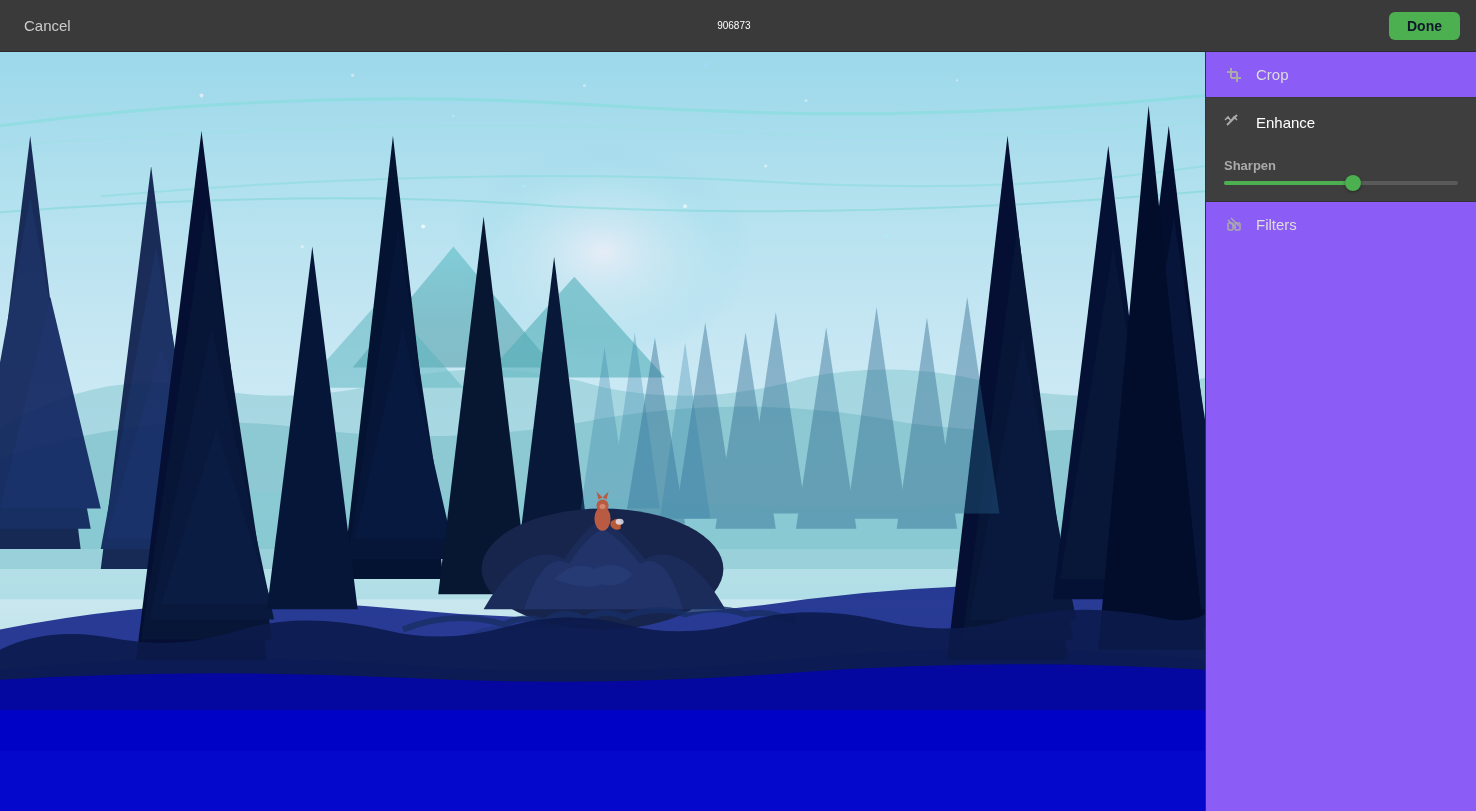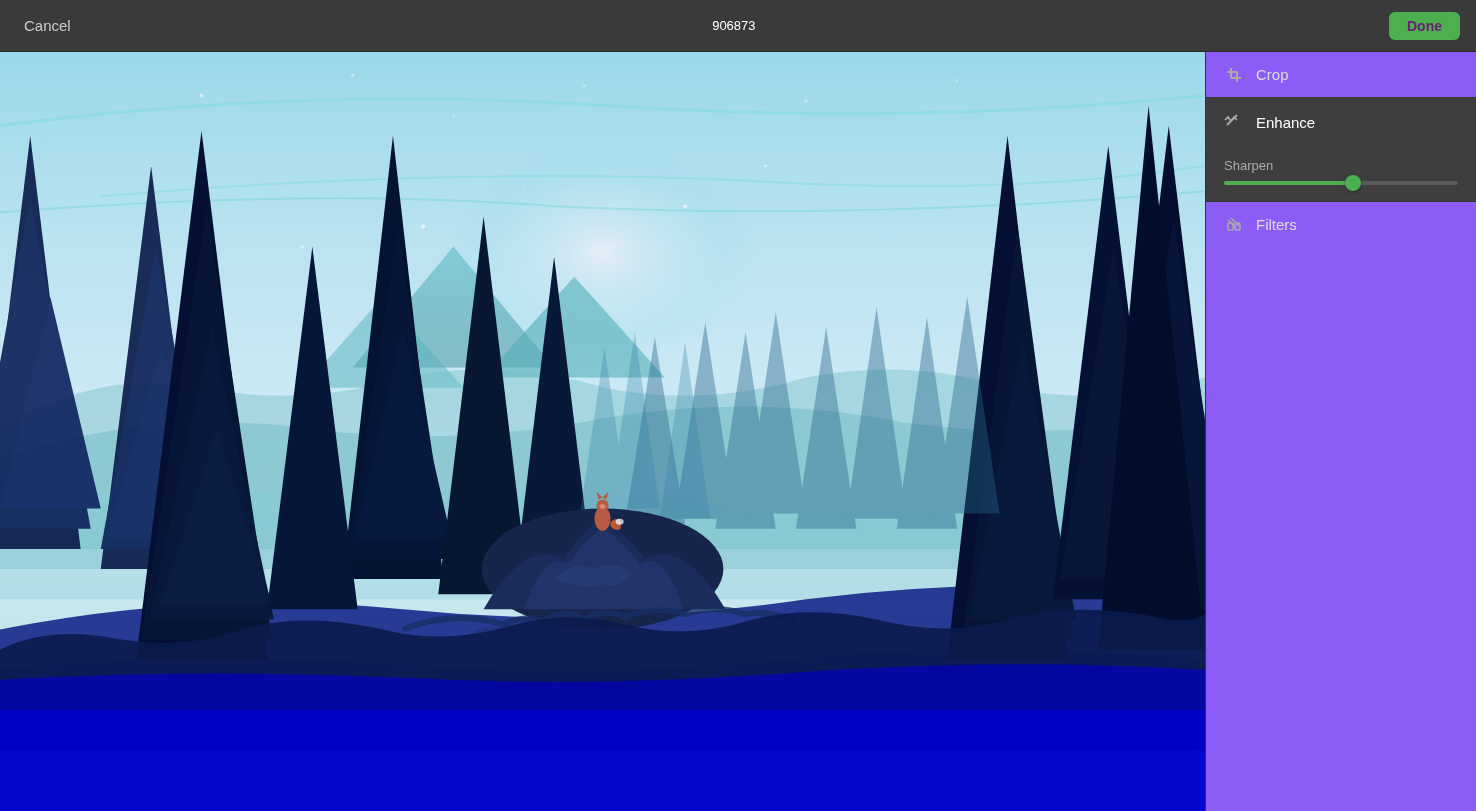--- a/index.html
+++ b/index.html
@@ -28,26 +28,26 @@
     .header-cancel {
       color: #cccccc;
       font-size: 15px;
       background: none;
       border: none;
       cursor: pointer;
       padding: 4px 8px;
     }
     .header-title {
       color: #ffffff;
-      font-size: 13px;
+      font-size: 10px;
       font-weight: 500;
     }
     .header-done {
       background: #4caf50;
-      color: #701a75;
+      color: #0f172a;
       font-size: 14px;
       font-weight: 600;
       border: none;
       border-radius: 6px;
       padding: 6px 18px;
       cursor: pointer;
       text-align: center;
     }
 
     
@@ -122,20 +122,21 @@
       font-weight: 500;
     }
 
     .enhance-controls {
       padding: 12px 18px 16px 18px;
       background: #3e3e3e;
     }
 
     .control-group {
       margin-bottom: 16px;
+      font-weight: bold;
     }
     .control-group:last-child {
       margin-bottom: 0;
     }
     .control-label {
       color: #aaaaaa;
       font-size: 13px;
       margin-bottom: 8px;
     }
 

